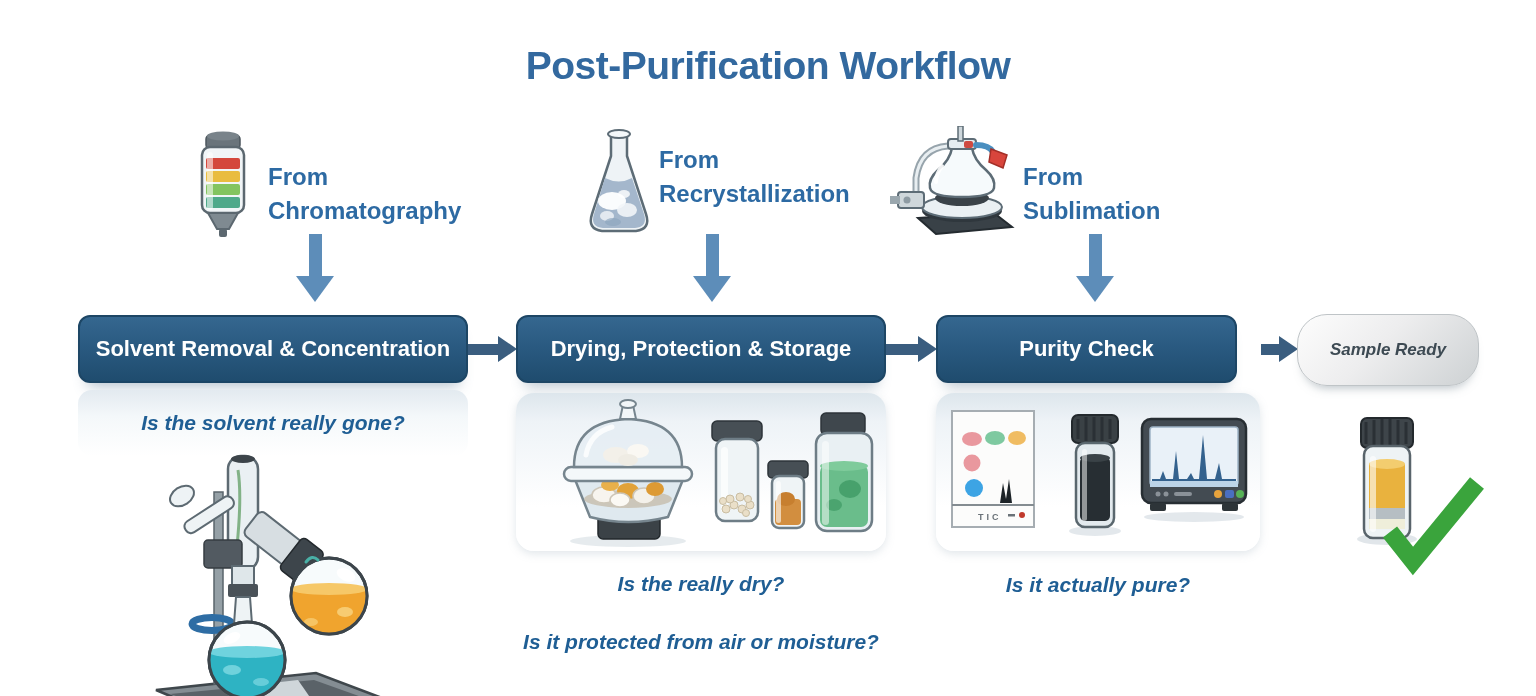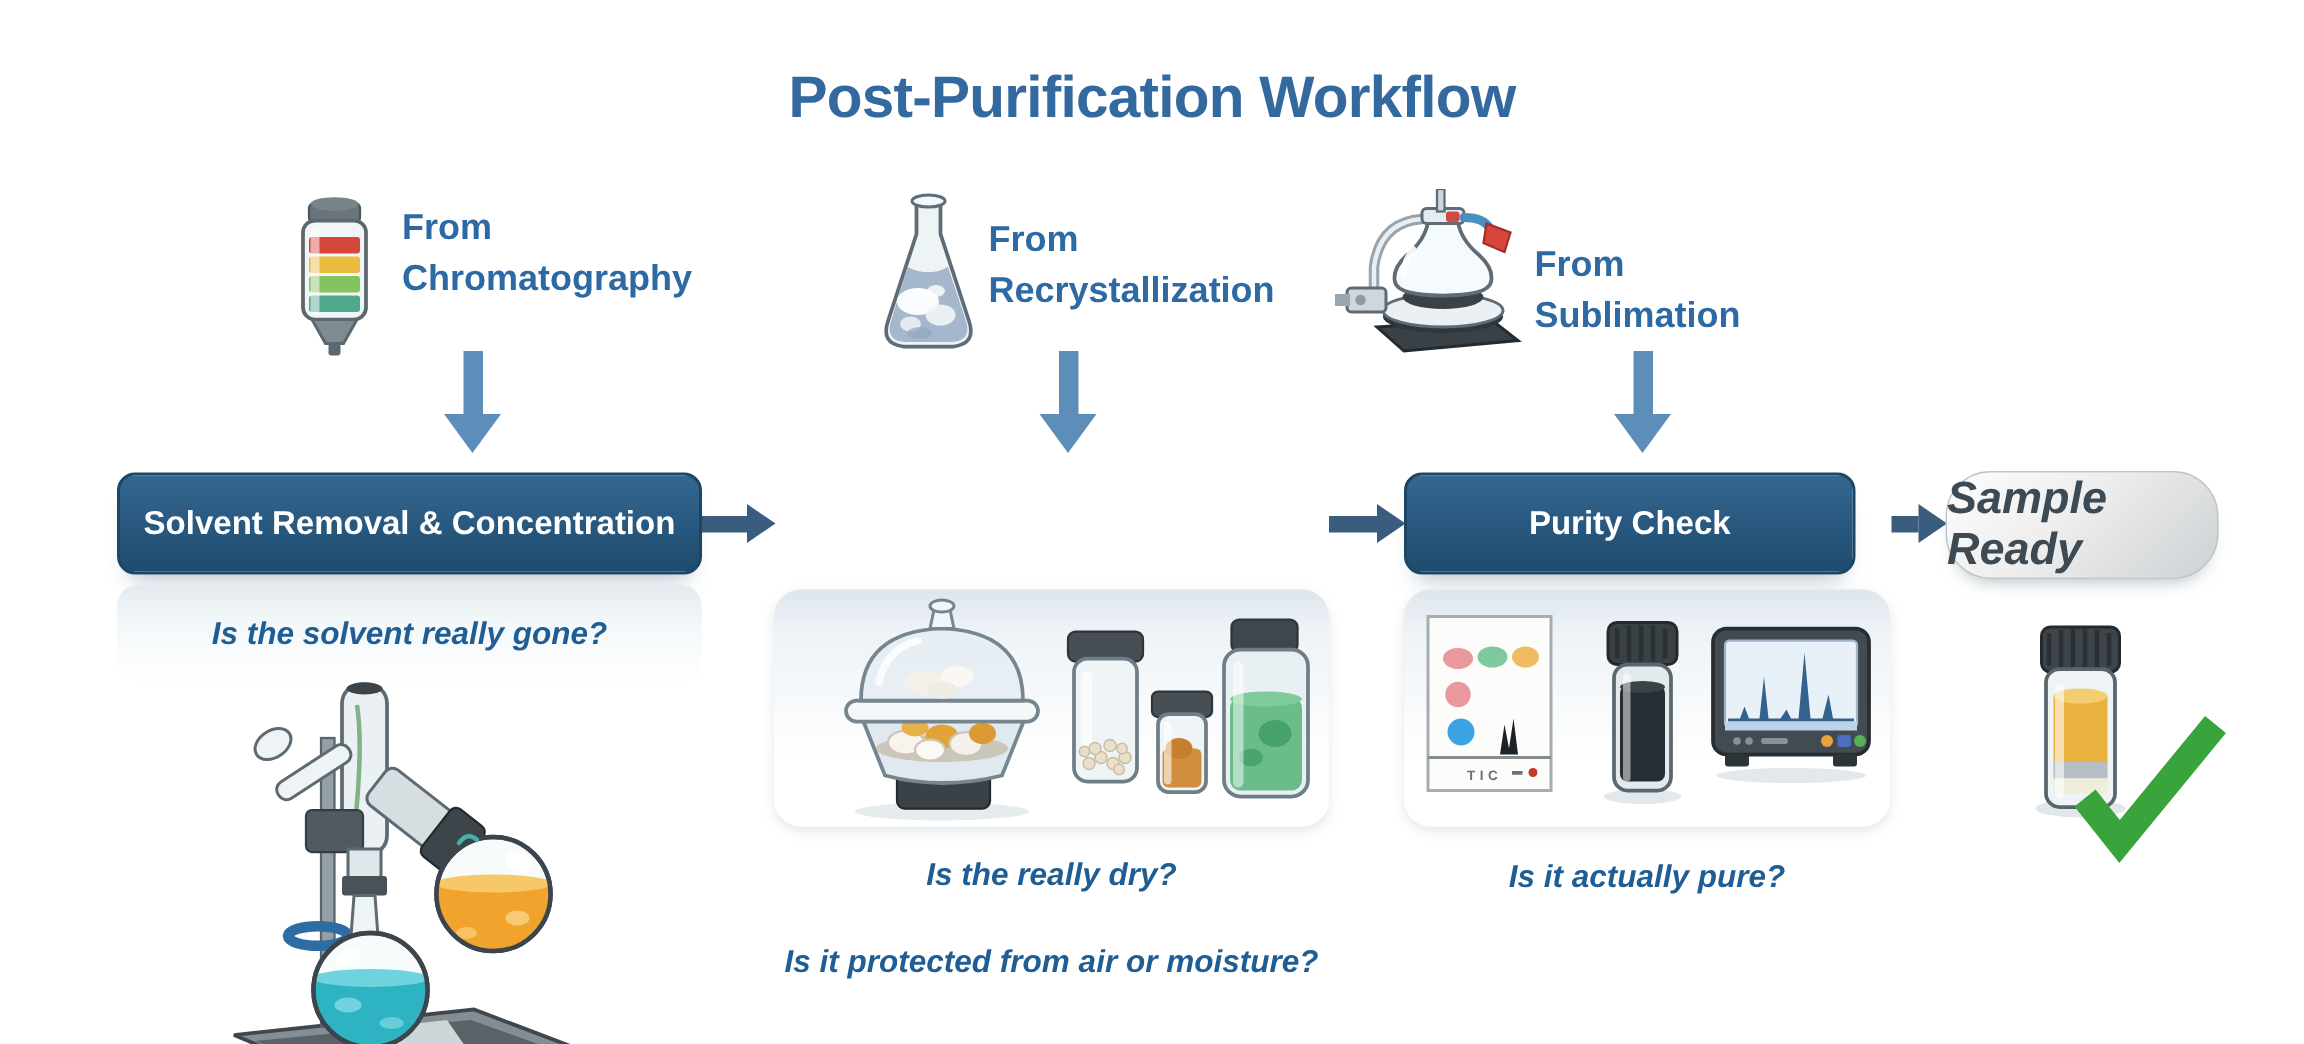--- a/index.html
+++ b/index.html
@@ -30,21 +30,21 @@
   
   .harrow{top:312px;height:26px;display:flex;align-items:center;}
   .harrow .shaft{height:11px;background:#3a5d7f;}
   .harrow .head{width:0;height:0;border-top:13px solid transparent;
                 border-bottom:13px solid transparent;border-left:19px solid #3a5d7f;}
 
   
   .pill{left:1297px;top:290px;width:180px;height:70px;border-radius:30px;
         background:linear-gradient(135deg,#fdfdfd 0%,#ededee 45%,#cdd1d3 100%);
         border:1px solid #bfc4c7;display:flex;align-items:center;justify-content:center;
-        font-size:30px;font-weight:bold;font-style:italic;color:#3d4a53;
+        font-size:17px;font-weight:bold;font-style:italic;color:#3d4a53;
         box-shadow:0 8px 10px -6px rgba(120,135,145,.5);}
 
   
   .qcard{left:78px;top:366px;width:390px;height:66px;border-radius:14px;
          background:linear-gradient(180deg,#e3eaf0 0%,#f4f8fa 40%,#ffffff 100%);
          display:flex;align-items:center;justify-content:center;}
   .illcard{top:369px;height:158px;border-radius:18px;
            background:linear-gradient(180deg,#dde6ec 0%,#eef3f7 18%,#ffffff 72%);
            box-shadow:0 3px 8px rgba(140,160,175,.25);font-weight:bold;}
 
@@ -66,21 +66,21 @@
       <rect x="11" y="17" width="42" height="66" rx="8" fill="#f1f5f7" stroke="#5c6870" stroke-width="2.5"></rect>
       <rect x="15" y="28" width="34" height="11" rx="2" fill="#d4473c"></rect>
       <rect x="15" y="41" width="34" height="11" rx="2" fill="#e9bc3f"></rect>
       <rect x="15" y="54" width="34" height="11" rx="2" fill="#83c45f"></rect>
       <rect x="15" y="67" width="34" height="11" rx="2" fill="#4fa98a"></rect>
       <rect x="16" y="22" width="6" height="58" rx="3" fill="#ffffff" opacity="0.55"></rect>
       <path d="M17,83 L47,83 L38,99 L26,99 Z" fill="#7f8a91" stroke="#5c6870" stroke-width="2"></path>
       <rect x="28" y="99" width="8" height="8" rx="2" fill="#5c6870"></rect>
     </svg>
   </div>
-  <div class="abs src-label" style="left:268px;top:111px;width:210px;">From Chromatography</div>
+  <div class="abs src-label" style="left:268px;top:136px;width:210px;">From Chromatography</div>
 
   <div class="abs" style="left:580px;top:102px;">
     <svg width="78" height="114" viewBox="0 0 78 114">
       <path d="M31,9 L31,30 L12,88 Q7,103 22,105 L56,105 Q71,103 66,88 L47,30 L47,9" fill="#eef3f6" stroke="#5d6c76" stroke-width="2.5" stroke-linejoin="round"></path>
       <ellipse cx="39" cy="8" rx="11" ry="4" fill="#f4f8fa" stroke="#5d6c76" stroke-width="2"></ellipse>
       <path d="M25,52 L14,88 Q10,101 23,102 L55,102 Q68,101 64,88 L52,52 Q39,59 25,52 Z" fill="#a4b7cc"></path>
       <ellipse cx="32" cy="75" rx="14" ry="9" fill="#ffffff" opacity="0.95"></ellipse>
       <ellipse cx="47" cy="84" rx="10" ry="7" fill="#f2f5f8" opacity="0.9"></ellipse>
       <ellipse cx="27" cy="90" rx="7" ry="5" fill="#eef2f6" opacity="0.85"></ellipse>
       <ellipse cx="44" cy="68" rx="6" ry="4" fill="#ffffff" opacity="0.8"></ellipse>
@@ -125,20 +125,23 @@
   </div>
 
   <div class="abs stage" style="left:78px;width:390px;">
     <span>Solvent Removal &amp; Concentration</span>
   </div>
   <div class="abs harrow" style="left:468px;">
     <div class="shaft" style="width:30px;"></div>
       <div class="head"></div>
   </div>
 
+  <div class="abs stage" style="left:516px;width:370px;">
+    <span>Drying, Protection &amp; Storage</span>
+  </div>
   <div class="abs harrow" style="left:886px;">
     <div class="shaft" style="width:32px;"></div>
       <div class="head"></div>
   </div>
 
   <div class="abs stage" style="left:936px;width:301px;">
     <span>Purity Check</span>
   </div>
   <div class="abs harrow" style="left:1261px;">
     <div class="shaft" style="width:18px;"></div>

